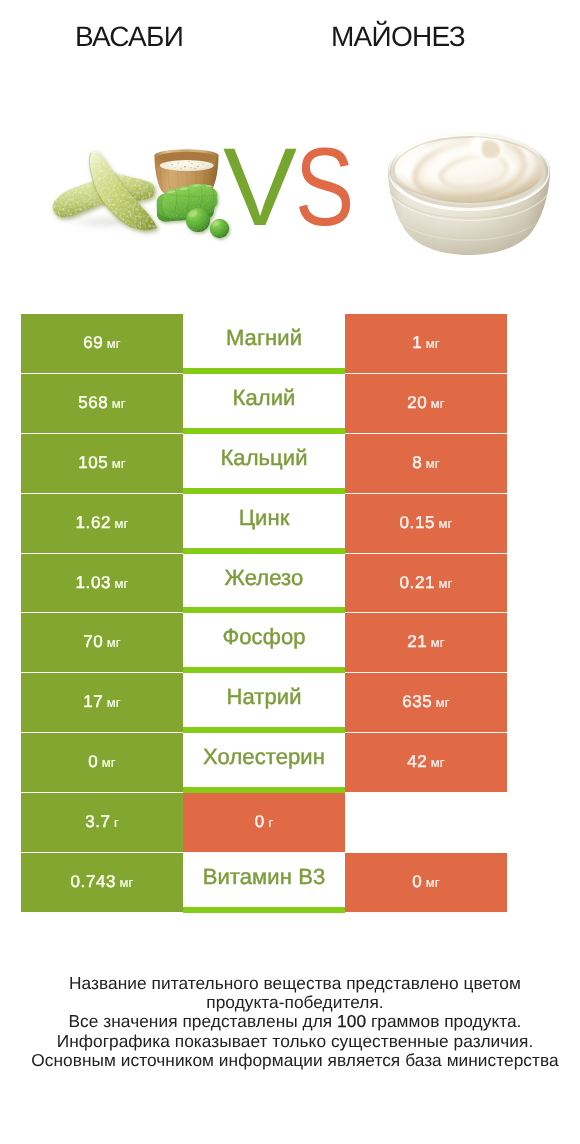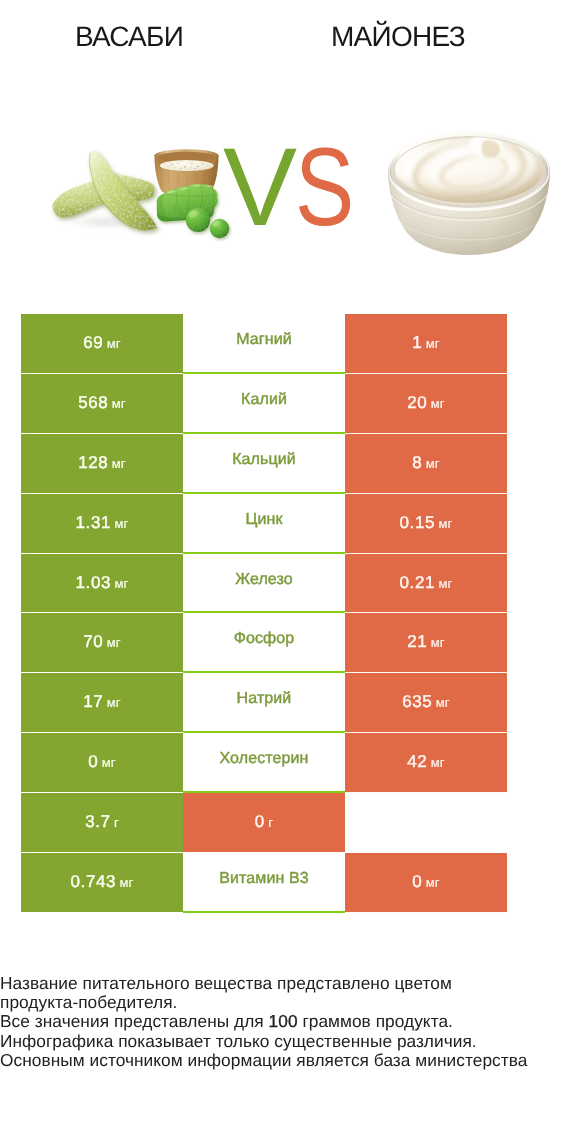--- a/index.html
+++ b/index.html
@@ -42,27 +42,27 @@
   .row{display:flex;height:59.9px;}
   .cell{
     display:flex;align-items:center;justify-content:center;
     width:162px;box-sizing:border-box;
   }
   .cell .val{display:inline-flex;align-items:baseline;position:relative;top:-3px;}
   .num{font-size:17px;font-weight:400;letter-spacing:.6px;-webkit-text-stroke:0.45px currentColor;}
   .unit{font-size:13px;font-weight:400;margin-left:3.4px;letter-spacing:.15px;margin-top:8px;-webkit-text-stroke:0.2px currentColor;}
   .c-left{background:#82A62F;color:#FCFFF2;border-bottom:1px solid #ffffff;}
   .c-right{background:#E06A46;color:#FFF6F2;border-bottom:1px solid #fff9f5;}
-  .c-mid{background:#fff;font-size:16px;font-weight:400;letter-spacing:.1px;border-bottom:2px solid #84cc16;-webkit-text-stroke:0.45px currentColor;}
+  .c-mid{background:#fff;font-size:22px;font-weight:400;letter-spacing:.1px;border-bottom:6px solid #84cc16;-webkit-text-stroke:0.45px currentColor;}
   .c-mid .nut{position:relative;top:-3px;}
   .c-mid.win-green{color:#7d9c3c;}
 
   
   .note{
-    position:absolute;left:0;top:973.5px;width:566px;text-align:left;
+    position:absolute;left:12px;top:973.5px;width:566px;text-align:center;
     font-size:17.3px;line-height:19.48px;color:#212121;letter-spacing:.05px;
   }
   .note b{font-weight:400;-webkit-text-stroke:0.32px currentColor;}
 </style>
 </head>
 <body>
 
 <div class="page">
   <div class="titles">
     <div class="title title-left">ВАСАБИ</div>
@@ -386,38 +386,38 @@
         <div class="cell c-right">
           <span class="val">
             <span class="num">20</span>
             <span class="unit">мг</span>
           </span>
         </div>
       </div>
       <div class="row">
         <div class="cell c-left">
           <span class="val">
-            <span class="num">128</span>
+            <span class="num">105</span>
             <span class="unit">мг</span>
           </span>
         </div>
         <div class="cell c-mid win-green">
           <span class="nut">Кальций</span>
         </div>
         <div class="cell c-right">
           <span class="val">
             <span class="num">8</span>
             <span class="unit">мг</span>
           </span>
         </div>
       </div>
       <div class="row">
         <div class="cell c-left">
           <span class="val">
-            <span class="num">1.31</span>
+            <span class="num">1.62</span>
             <span class="unit">мг</span>
           </span>
         </div>
         <div class="cell c-mid win-green">
           <span class="nut">Цинк</span>
         </div>
         <div class="cell c-right">
           <span class="val">
             <span class="num">0.15</span>
             <span class="unit">мг</span>

